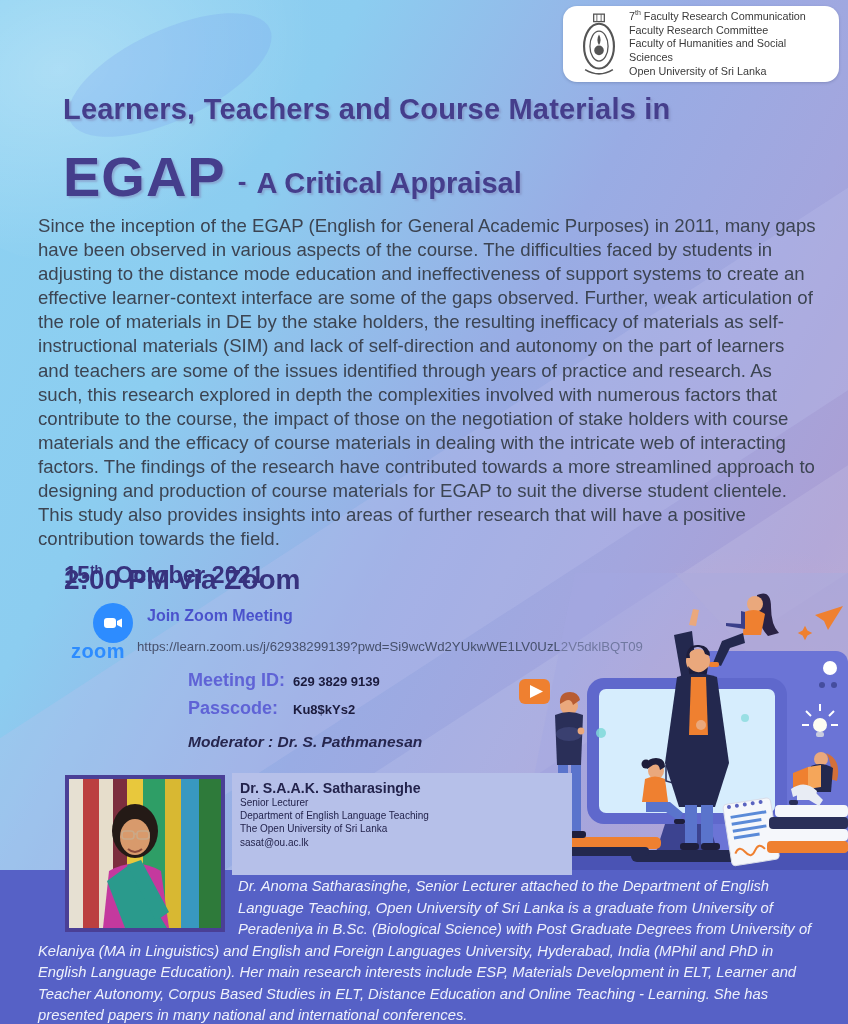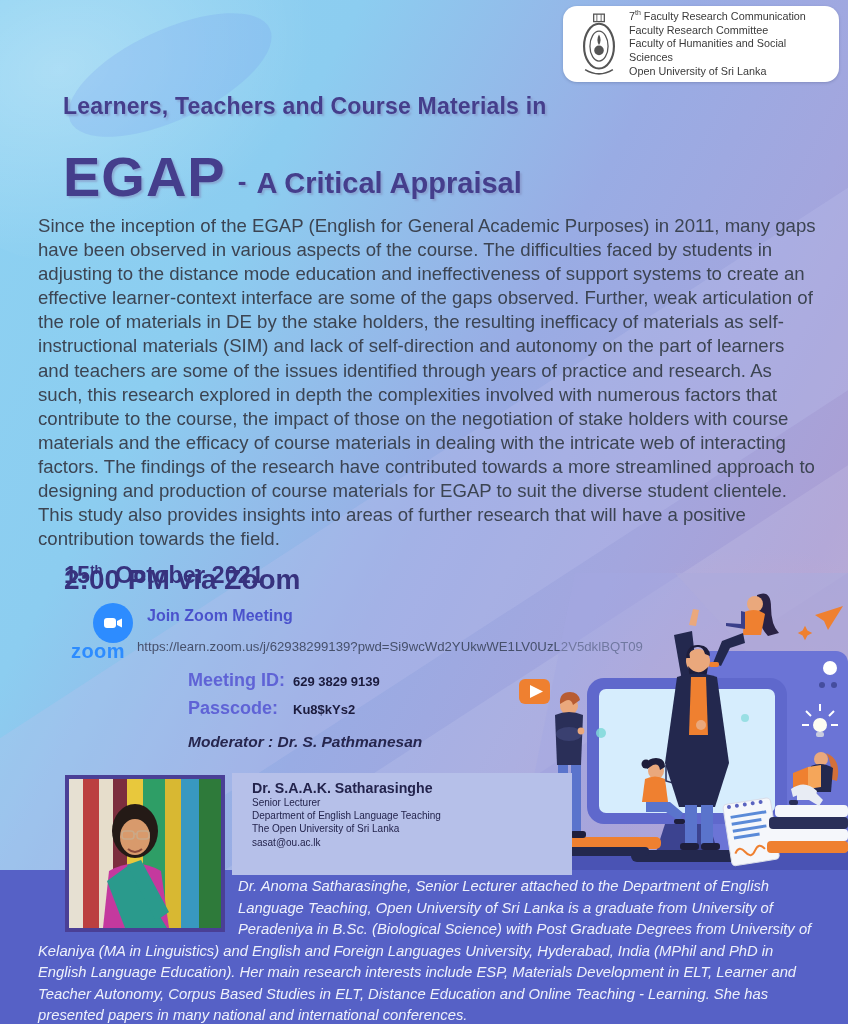--- a/index.html
+++ b/index.html
@@ -22,21 +22,21 @@
 
   
   .logo-box { position:absolute; left:563px; top:6px; width:276px; height:76px; background:#ffffff;
     border-radius:14px; display:flex; align-items:center; padding:0 8px; box-sizing:border-box;
     box-shadow:0 1px 3px rgba(40,50,90,0.25); }
   .emblem { flex:0 0 44px; height:64px; margin-left:6px; }
   .logo-lines { font-size:10.8px; line-height:1.28; color:#3a3a3a; margin-left:8px; }
   .logo-lines sup { font-size:7px; }
 
   
-  .title-line1 { position:absolute; left:63px; top:93px; font-size:23px; font-weight:bold; color:#453e8c;
+  .title-line1 { position:absolute; left:63px; top:93px; font-size:29px; font-weight:bold; color:#453e8c;
     letter-spacing:0.2px; text-shadow:2px 2px 2px rgba(130,140,190,0.55); }
   .title-line2 { position:absolute; left:63px; top:131px; display:flex; align-items:flex-end;
     color:#453e8c; text-shadow:2px 2px 2px rgba(130,140,190,0.55); }
   .title-acronym { font-size:56px; font-weight:bold; letter-spacing:1px; line-height:1; }
   .title-dash { font-size:26px; font-weight:bold; margin:0 10px 8px 12px; }
   .title-sub { font-size:29px; font-weight:bold; margin-bottom:5px;margin-top:36px; }
 
   
   .abstract { position:absolute; left:38px; top:214px; width:780px; 
     font-size:18.6px; line-height:24.1px; color:#3c4452; }
@@ -60,21 +60,21 @@
   .meet-row .val { font-weight:bold; color:#1b1b3d; font-size:13px; }
   .row-id { top:666px; } .row-pass { top:694px; }
   .moderator { position:absolute; left:188px; top:733px; font-size:15.5px; font-weight:bold;
     font-style:italic; color:#26264e; }
 
   
   .speaker-photo { position:absolute; left:65px; top:775px; width:160px; height:157px;
     border:4px solid #4a3f96; box-sizing:border-box; background:#ccc; z-index:6; }
   .speaker-photo svg { display:block; width:100%; height:100%; }
   .speaker-panel { position:absolute; left:232px; top:773px; width:340px; height:102px;
-    background:#b6c0e9; z-index:5; padding:7px 20px; box-sizing:border-box; color:#23234c; }
+    background:#b6c0e9; z-index:5; padding:7px 8px; box-sizing:border-box; color:#23234c; }
   .speaker-name { font-size:14.2px; font-weight:bold; }
   .speaker-line { font-size:10px; line-height:1.32; }
 
   
   .band { position:absolute; left:0; top:870px; width:848px; height:154px; background:#5661c6; z-index:3; }
   .bio { position:absolute; left:0; top:874px; width:848px; padding:2px 28px 0 38px; box-sizing:border-box;
     color:#eef1fb; font-style:italic; font-size:14.8px; line-height:21.5px; z-index:4; }
   .bio-spacer { float:left; width:200px; height:64px; }
 
   

